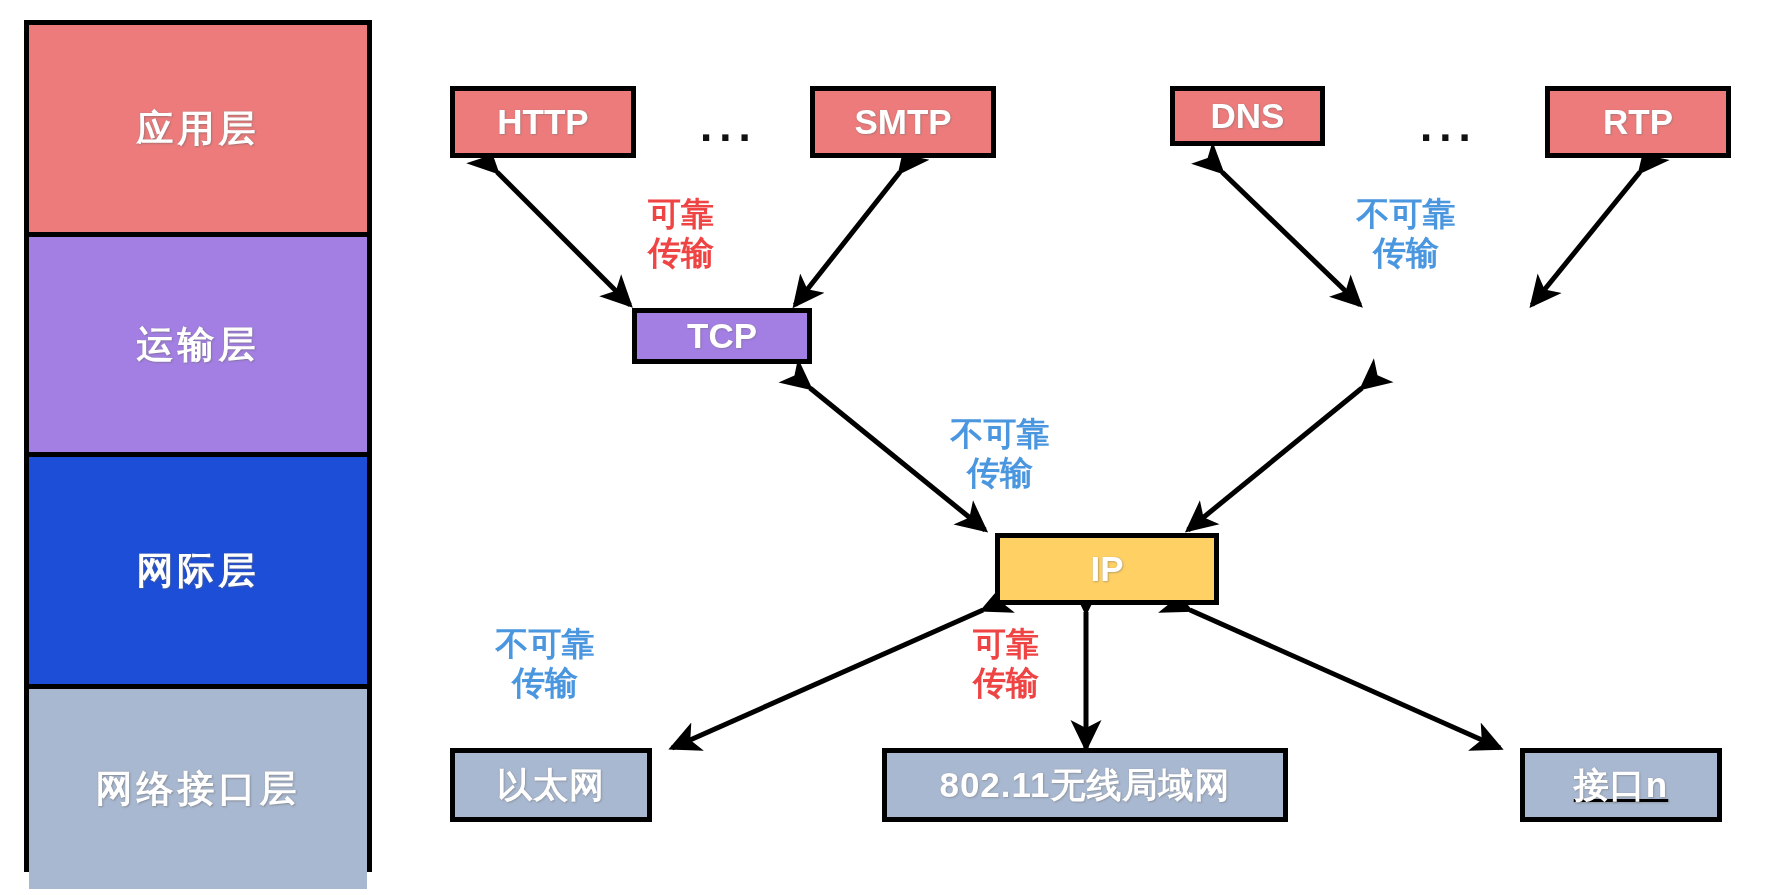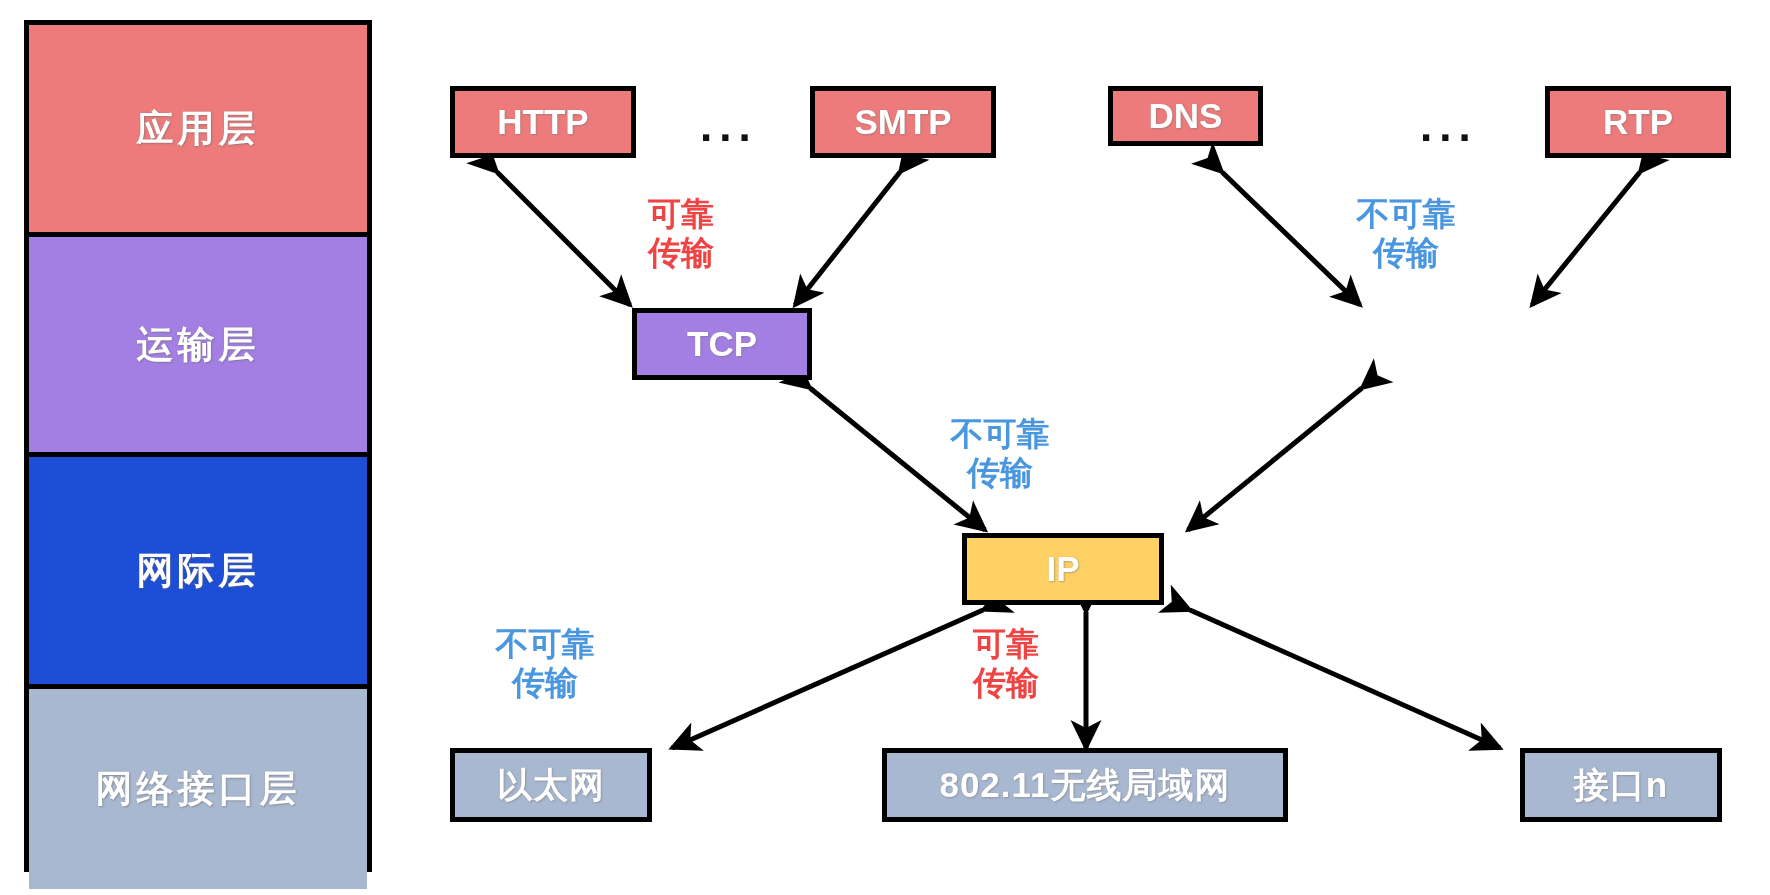--- a/index.html
+++ b/index.html
@@ -168,48 +168,48 @@
   <div class="node app" style="left:450px; top:86px; width:186px; height:72px;">
     <span class="node-label">HTTP</span>
   </div>
 
   <div class="ellipsis" style="left:700px; top:104px;">...</div>
 
   <div class="node app" style="left:810px; top:86px; width:186px; height:72px;">
     <span class="node-label">SMTP</span>
   </div>
 
-  <div class="node app" style="left:1108px; top:86px; width:155px; height:60px;">
+  <div class="node app" style="left:1170px; top:86px; width:155px; height:60px;">
     <span class="node-label">DNS</span>
   </div>
 
   <div class="ellipsis" style="left:1420px; top:104px;">...</div>
 
   <div class="node app" style="left:1545px; top:86px; width:186px; height:72px;">
     <span class="node-label">RTP</span>
   </div>
 
-  <div class="node trans" style="left:632px; top:308px; width:180px; height:72px;">
+  <div class="node trans" style="left:632px; top:308px; width:180px; height:56px;">
     <span class="node-label">TCP</span>
   </div>
 
 
-  <div class="node inet" style="left:962px; top:533px; width:202px; height:72px;">
+  <div class="node inet" style="left:995px; top:533px; width:224px; height:72px;">
     <span class="node-label">IP</span>
   </div>
 
   <div class="node link" style="left:450px; top:748px; width:202px; height:74px;">
     <span class="node-label">以太网</span>
   </div>
 
   <div class="node link" style="left:882px; top:748px; width:406px; height:74px;text-align:center;">
     <span class="node-label">802.11无线局域网</span>
   </div>
 
-  <div class="node link" style="left:1520px; top:748px; width:202px; height:74px;">
+  <div class="node link" style="left:1520px; top:748px; width:202px; height:74px;text-decoration:underline;">
     <span class="node-label">接口n</span>
   </div>
 
   <div class="annot reliable" style="left:601px; top:195px; width:160px;">
     <span class="ln">可靠</span>
     <span class="ln">传输</span>
   </div>
 
   <div class="annot unreliable" style="left:1316px; top:195px; width:180px;">
     <span class="ln">不可靠</span>

